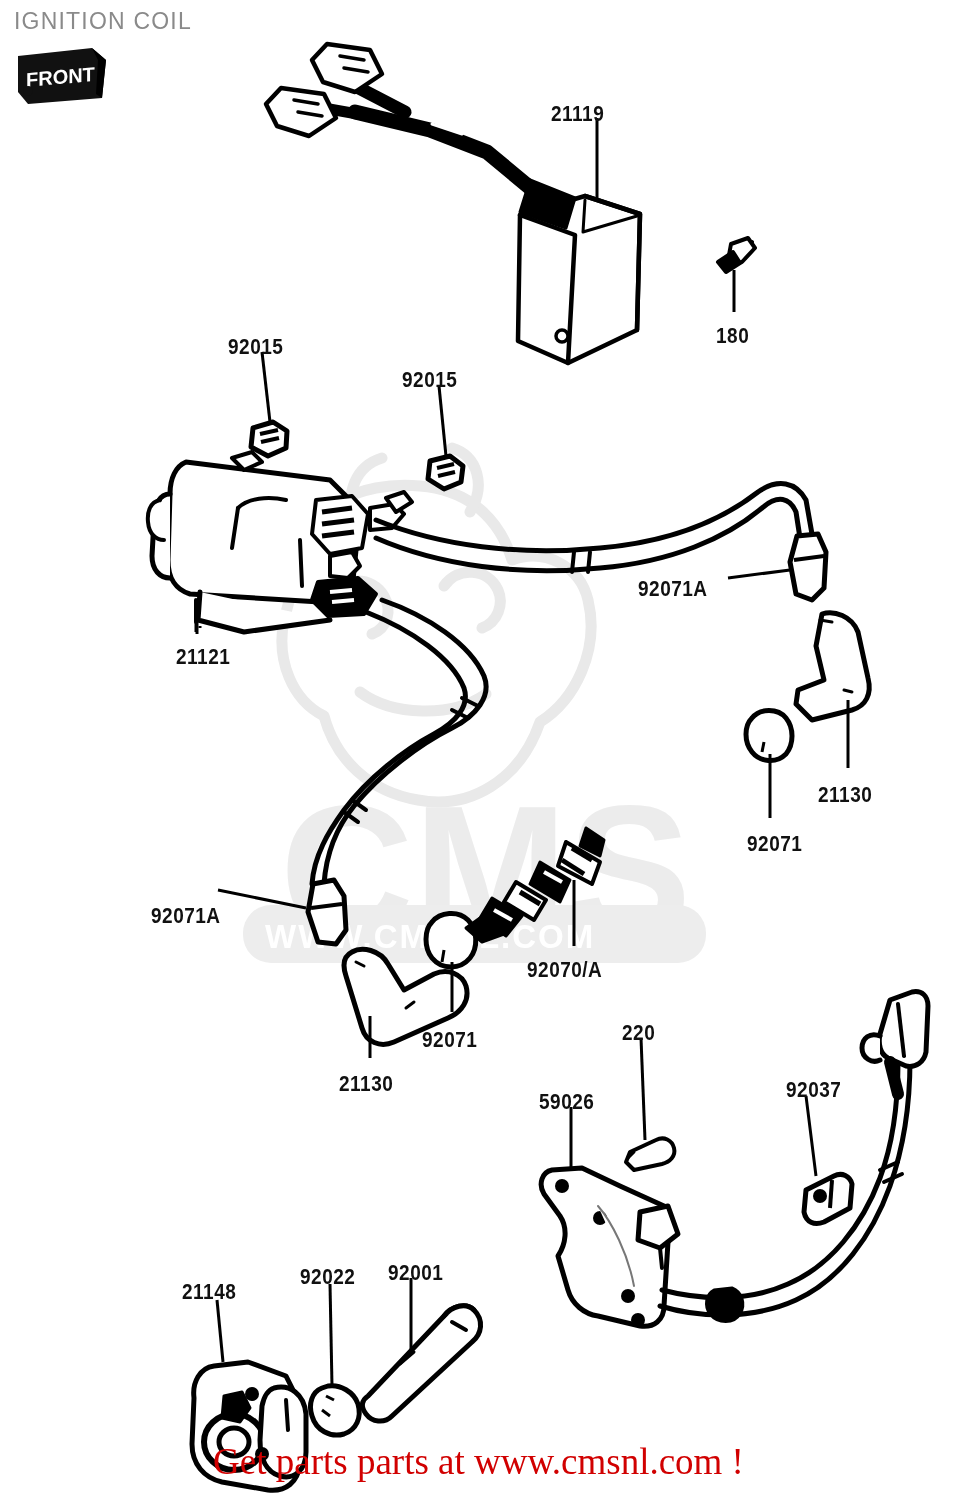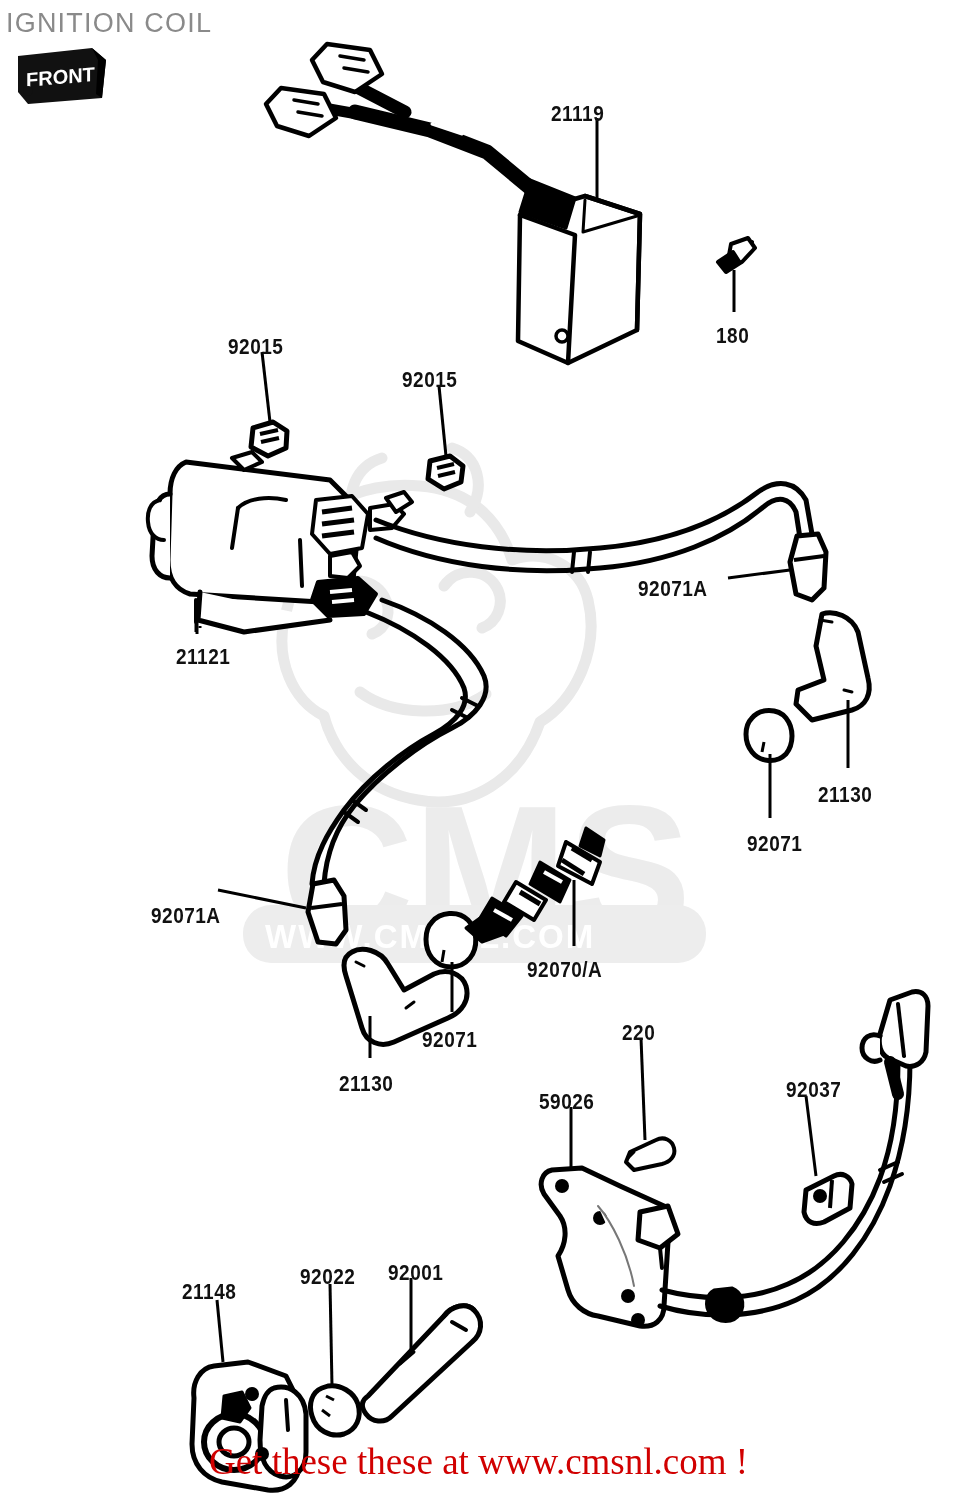--- a/index.html
+++ b/index.html
@@ -20,23 +20,23 @@
   }
   #diagram-svg {
     position: absolute;
     left: 0;
     top: 0;
     width: 957px;
     height: 1500px;
   }
   .page-title {
     position: absolute;
-    left: 6px;
+    left: 14px;
     top: 8px;
-    font-size: 27px;
+    font-size: 23px;
     letter-spacing: 1.2px;
     color: #8a8a8a;
     font-family: "Liberation Sans", sans-serif;
     white-space: nowrap;
   }
   .footer-note {
     position: absolute;
     left: 0;
     top: 1440px;
     width: 957px;
@@ -361,15 +361,15 @@
   <div class="partnum" style="left:339px; top:1073px;">21130</div>
   <div class="partnum" style="left:422px; top:1029px;">92071</div>
   <div class="partnum" style="left:527px; top:959px;">92070/A</div>
   <div class="partnum" style="left:539px; top:1091px;">59026</div>
   <div class="partnum" style="left:622px; top:1022px;">220</div>
   <div class="partnum" style="left:786px; top:1079px;">92037</div>
   <div class="partnum" style="left:182px; top:1281px;">21148</div>
   <div class="partnum" style="left:300px; top:1266px;">92022</div>
   <div class="partnum" style="left:388px; top:1262px;">92001</div>
 
-  <div class="footer-note">Get these these at www.cmsnl.com !</div>
+  <div class="footer-note">Get parts parts at www.cmsnl.com !</div>
 
 </div>
 
 </body></html>

